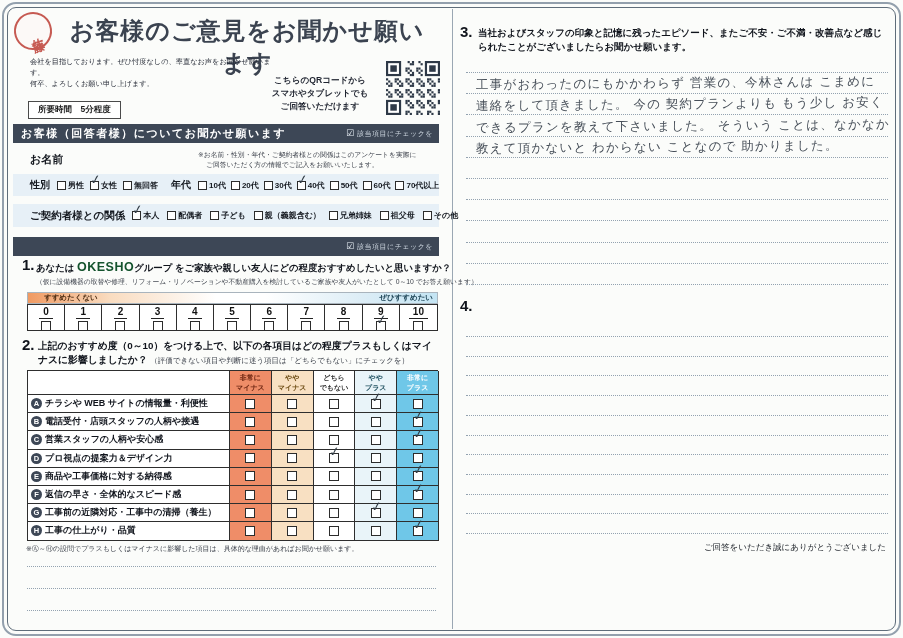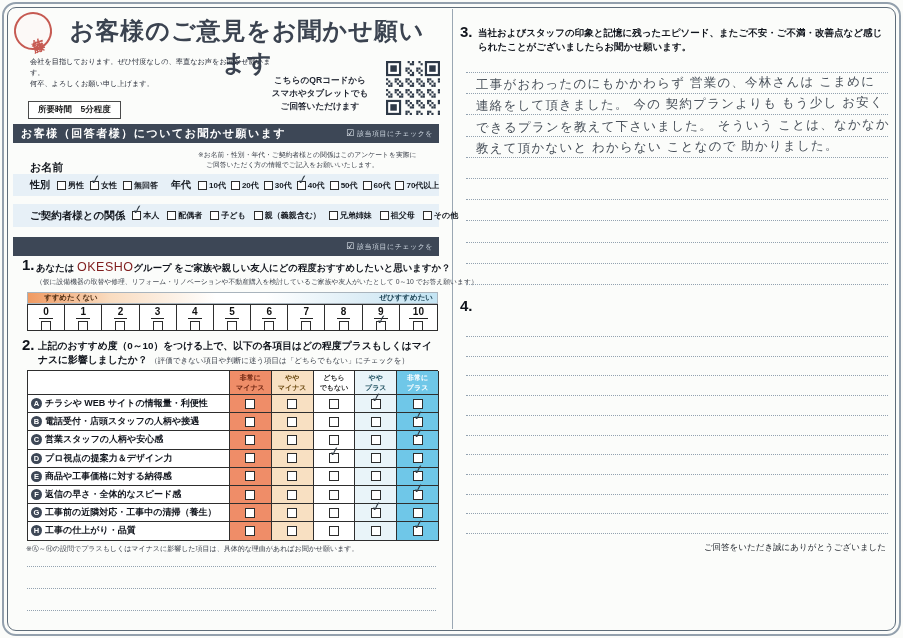--- a/index.html
+++ b/index.html
@@ -16,34 +16,34 @@
   .timebox{position:absolute;left:28px;top:101px;border:1.2px solid #4a4a4a;padding:2px 9px;font-size:8.5px;font-weight:700;color:#222;background:#fff;}
   .qrcap{position:absolute;left:256px;top:74px;width:128px;font-size:8.6px;line-height:1.5;color:#1f2430;text-align:center;font-weight:700;}
   .qr{position:absolute;left:386px;top:61px;width:54px;height:54px;}
 
   .sechdr{position:absolute;left:13px;width:426px;height:19px;background:#3d4756;color:#fff;display:flex;align-items:center;}
   .sechdr .t{font-size:11px;font-weight:700;letter-spacing:1.5px;margin-left:8px;white-space:nowrap;}
   .sechdr .badge{margin-left:auto;margin-right:6px;display:flex;align-items:center;gap:3px;}
   .badge .bx{font-size:9px;color:#e8eef4;line-height:1;}
   .badge .bt{font-size:7px;color:#cfd8e1;letter-spacing:.5px;white-space:nowrap;}
 
-  .fieldlabel{position:absolute;font-weight:700;color:#14181f;margin-top:8px;}
+  .fieldlabel{position:absolute;font-weight:700;color:#14181f;}
   .smallnote{position:absolute;color:#3a3f49;}
 
   .stripe{position:absolute;left:13px;width:426px;background:#e7f0f7;display:flex;align-items:center;}
   .grp-label{font-weight:700;font-size:10px;color:#14181f;white-space:nowrap;}
   .opts{display:flex;align-items:center;margin-left:7px;}
   .opt{display:flex;align-items:center;white-space:nowrap;}
   .opt-label{font-size:8px;font-weight:700;color:#14181f;margin-left:2px;}
   .cb{position:relative;display:inline-block;width:9px;height:9px;border:1px solid #2c2c2c;background:#fff;flex:none;box-sizing:border-box;}
   .check{position:absolute;left:-1px;top:-9px;font-size:13px;font-weight:700;color:#333d46;transform:rotate(-8deg);line-height:1;}
 
   .qnum{position:absolute;font-size:15px;font-weight:800;color:#10141c;}
   .qtext{position:absolute;font-weight:700;color:#10141c;}
-  .brand{font-weight:400;font-size:12.5px;letter-spacing:.5px;color:#7f1d1d;}
+  .brand{font-weight:700;font-size:12.5px;letter-spacing:.5px;color:#14532d;}
 
   .scalebar{position:absolute;left:27px;top:292px;width:411px;height:12px;display:flex;align-items:center;justify-content:space-between;
     background:linear-gradient(90deg,#f09a62,#f9dcc0 20%,#ffffff 46%,#ffffff 58%,#dcedf6 82%,#c3e4f3);
     border:1px solid #a9b4bd;box-sizing:border-box;}
   .scalebar .l{font-size:7.5px;font-weight:700;color:#4a2a10;margin-left:16px;}
   .scalebar .r{font-size:7.5px;font-weight:700;color:#1c4355;margin-right:4px;}
   #scale-cells{position:absolute;left:27px;top:304px;width:411px;height:27px;display:grid;grid-template-columns:repeat(11,1fr);
     border:1.2px solid #2e2e2e;box-sizing:border-box;background:#fff;}
   .scell{border-right:1px solid #2e2e2e;display:flex;flex-direction:column;align-items:center;padding-top:1px;box-sizing:border-box;}
   .scell:last-child{border-right:none;}

